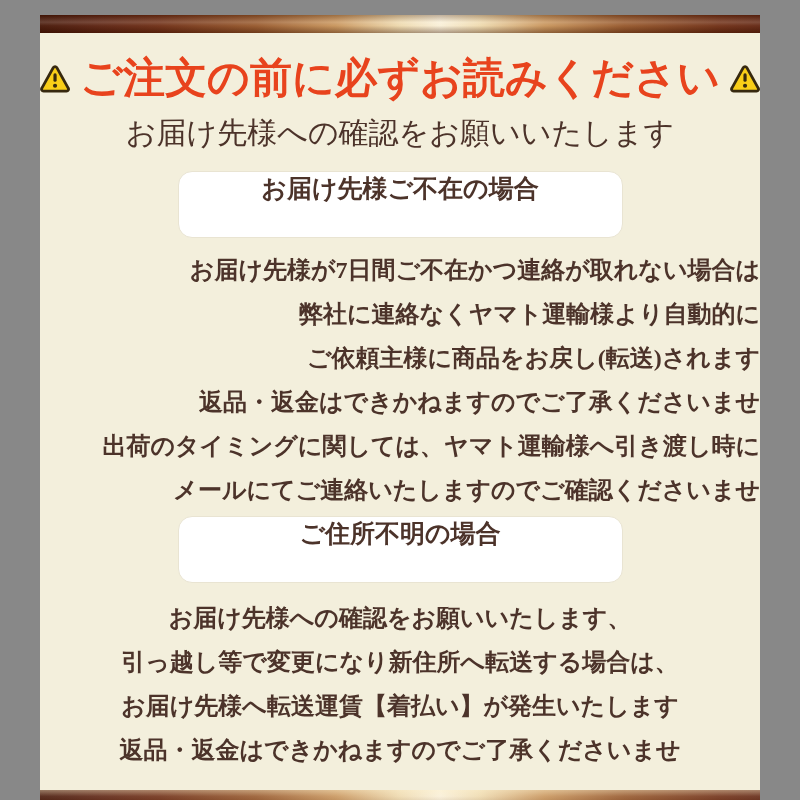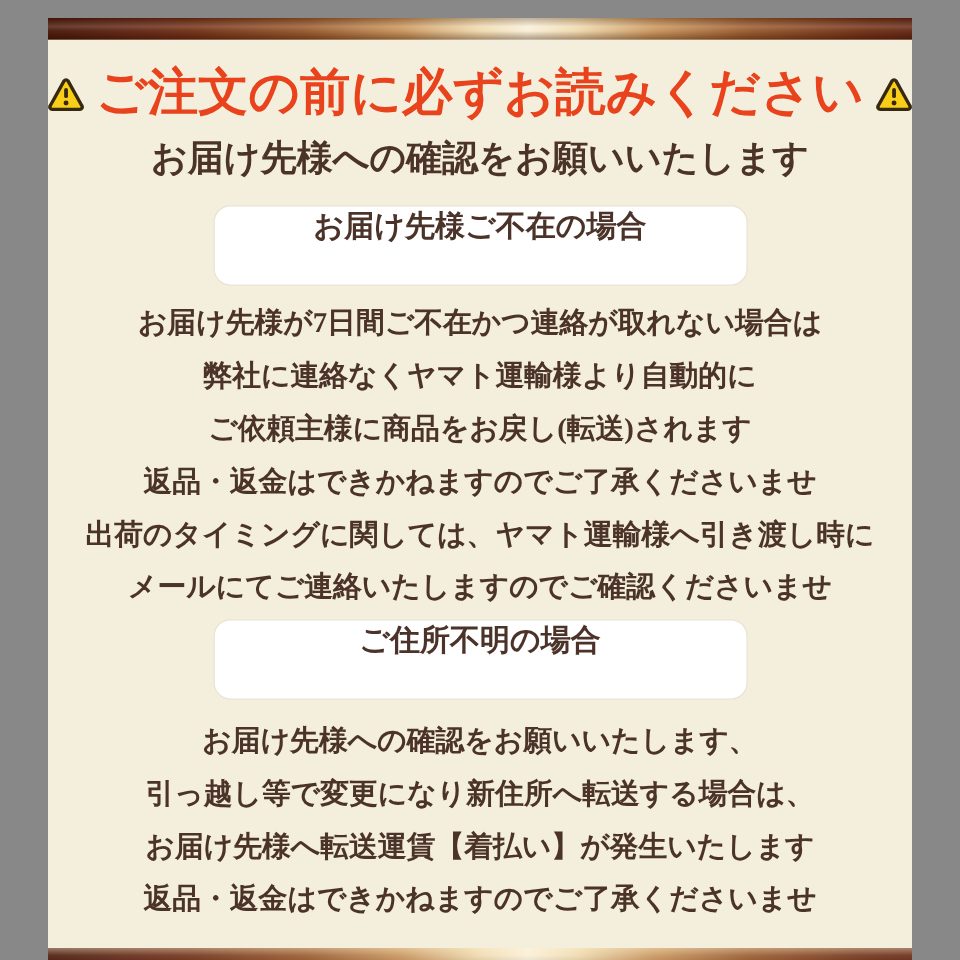--- a/index.html
+++ b/index.html
@@ -40,21 +40,21 @@
   }
   .title{
     font-size:42px;font-weight:bold;color:#e8431d;
     letter-spacing:0;line-height:1.1;white-space:nowrap;
   }
   .warning-icon{display:block;}
 
   .subtitle{
     margin-top:12px;
     text-align:center;
-    font-size:30px;font-weight:bold;color:#4c332a;
+    font-size:30px;font-weight:normal;color:#4c332a;
     line-height:1.35;white-space:nowrap;
   }
 
   .heading-box{
     width:445px;height:67px;
     margin:0 auto;
     background:#ffffff;
     border:1px solid #e9e4d2;
     border-radius:14px;
     display:flex;justify-content:center;
@@ -64,21 +64,21 @@
     font-size:25px;font-weight:bold;color:#4c332a;white-space:nowrap;
   }
   .box-1{margin-top:17px;}
   .box-2{margin-top:4px;}
 
   .body-block{text-align:center;}
   .body-block .line{
     font-size:24px;font-weight:bold;color:#4c332a;
     line-height:44px;white-space:nowrap;
   }
-  .block-1{margin-top:10px;}
+  .block-1{margin-top:10px;text-align:right;}
   .block-2{margin-top:13px;}
 </style>
 </head>
 <body>
 
 <div class="canvas">
 
   <div class="band top"></div>
 
   <div class="header-row">

